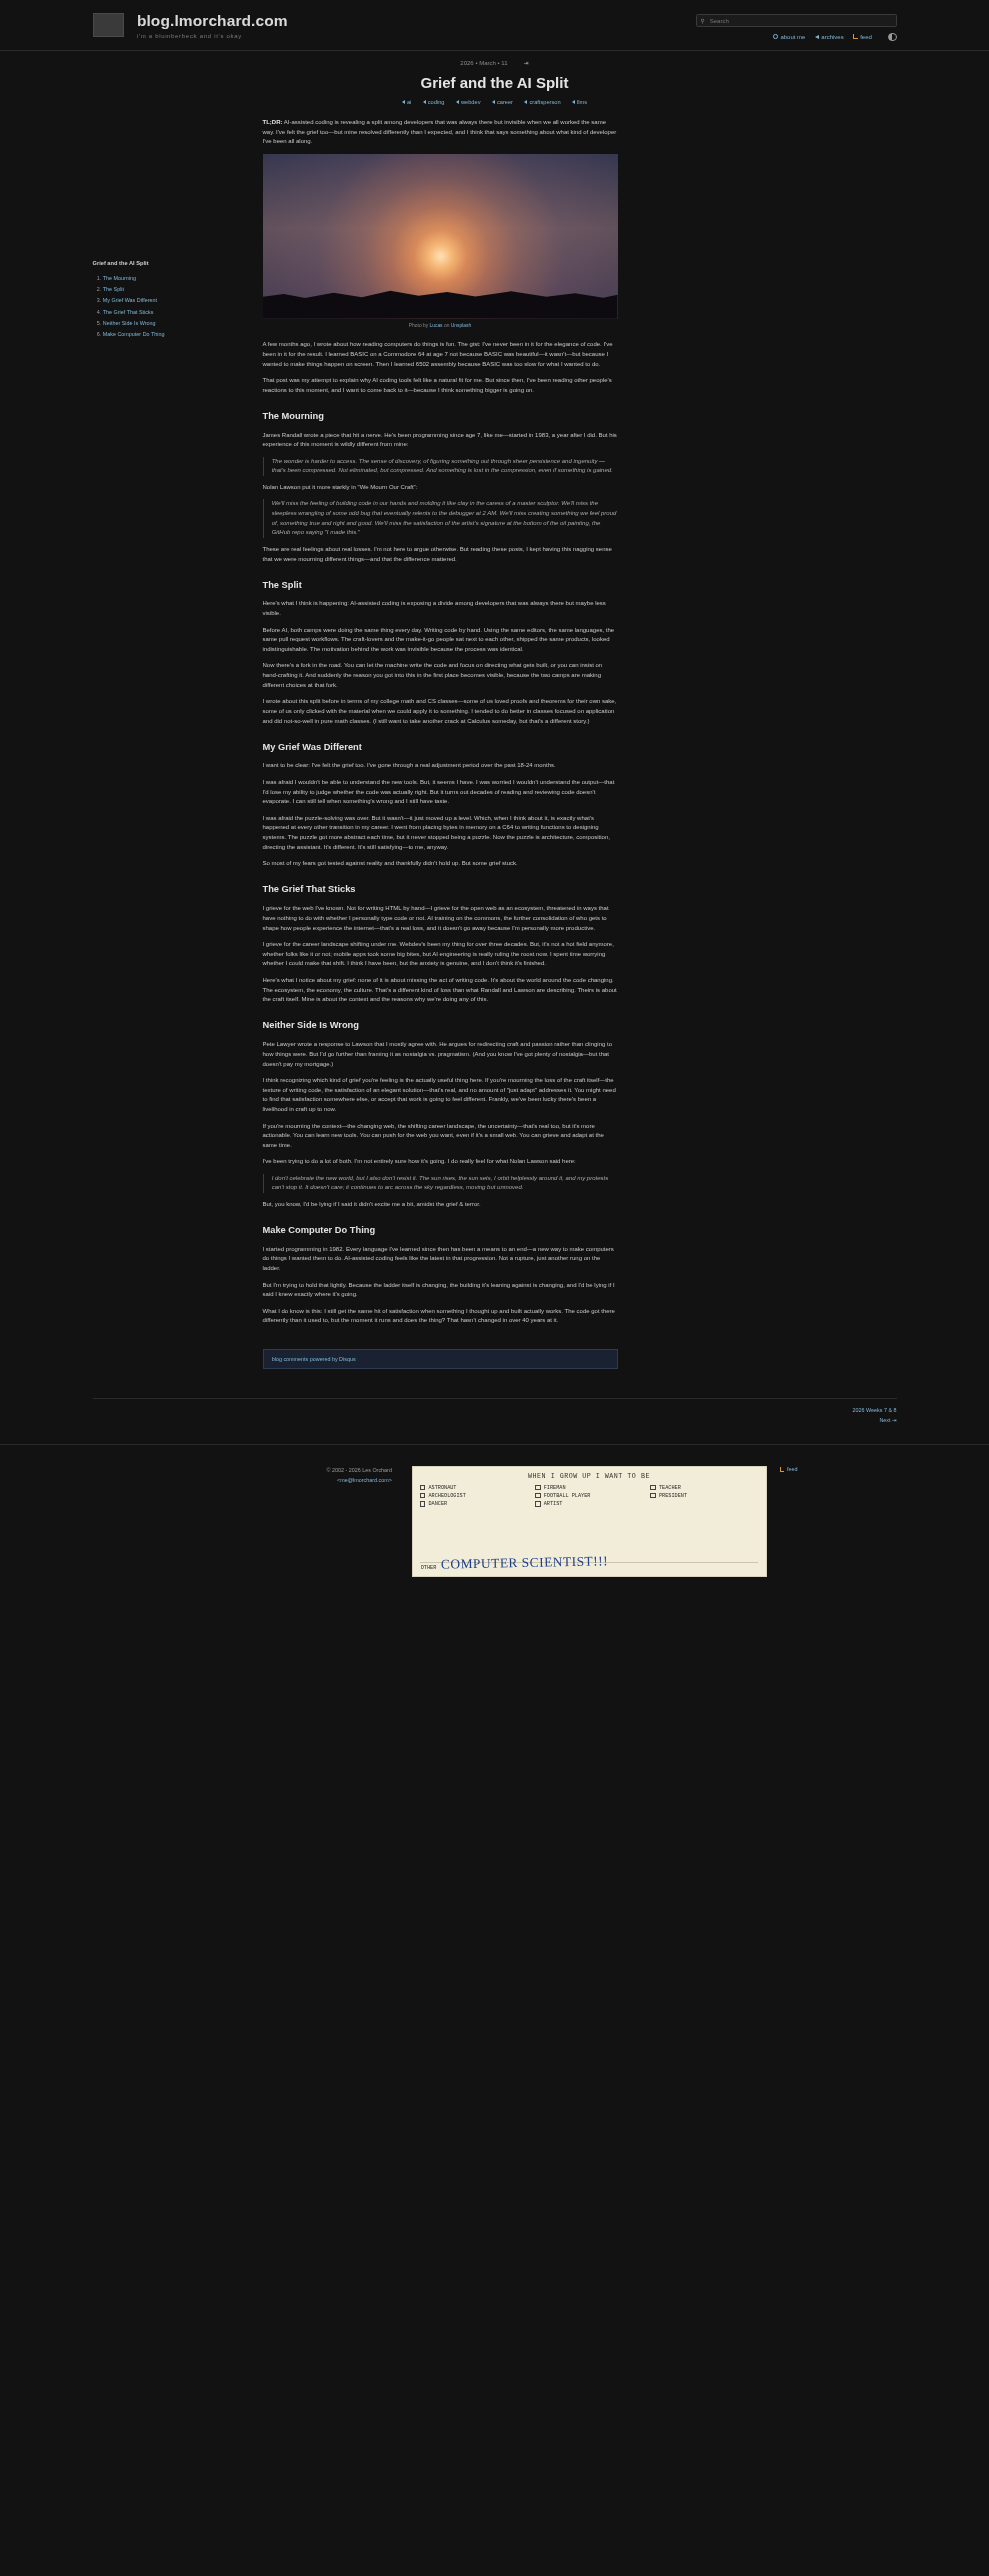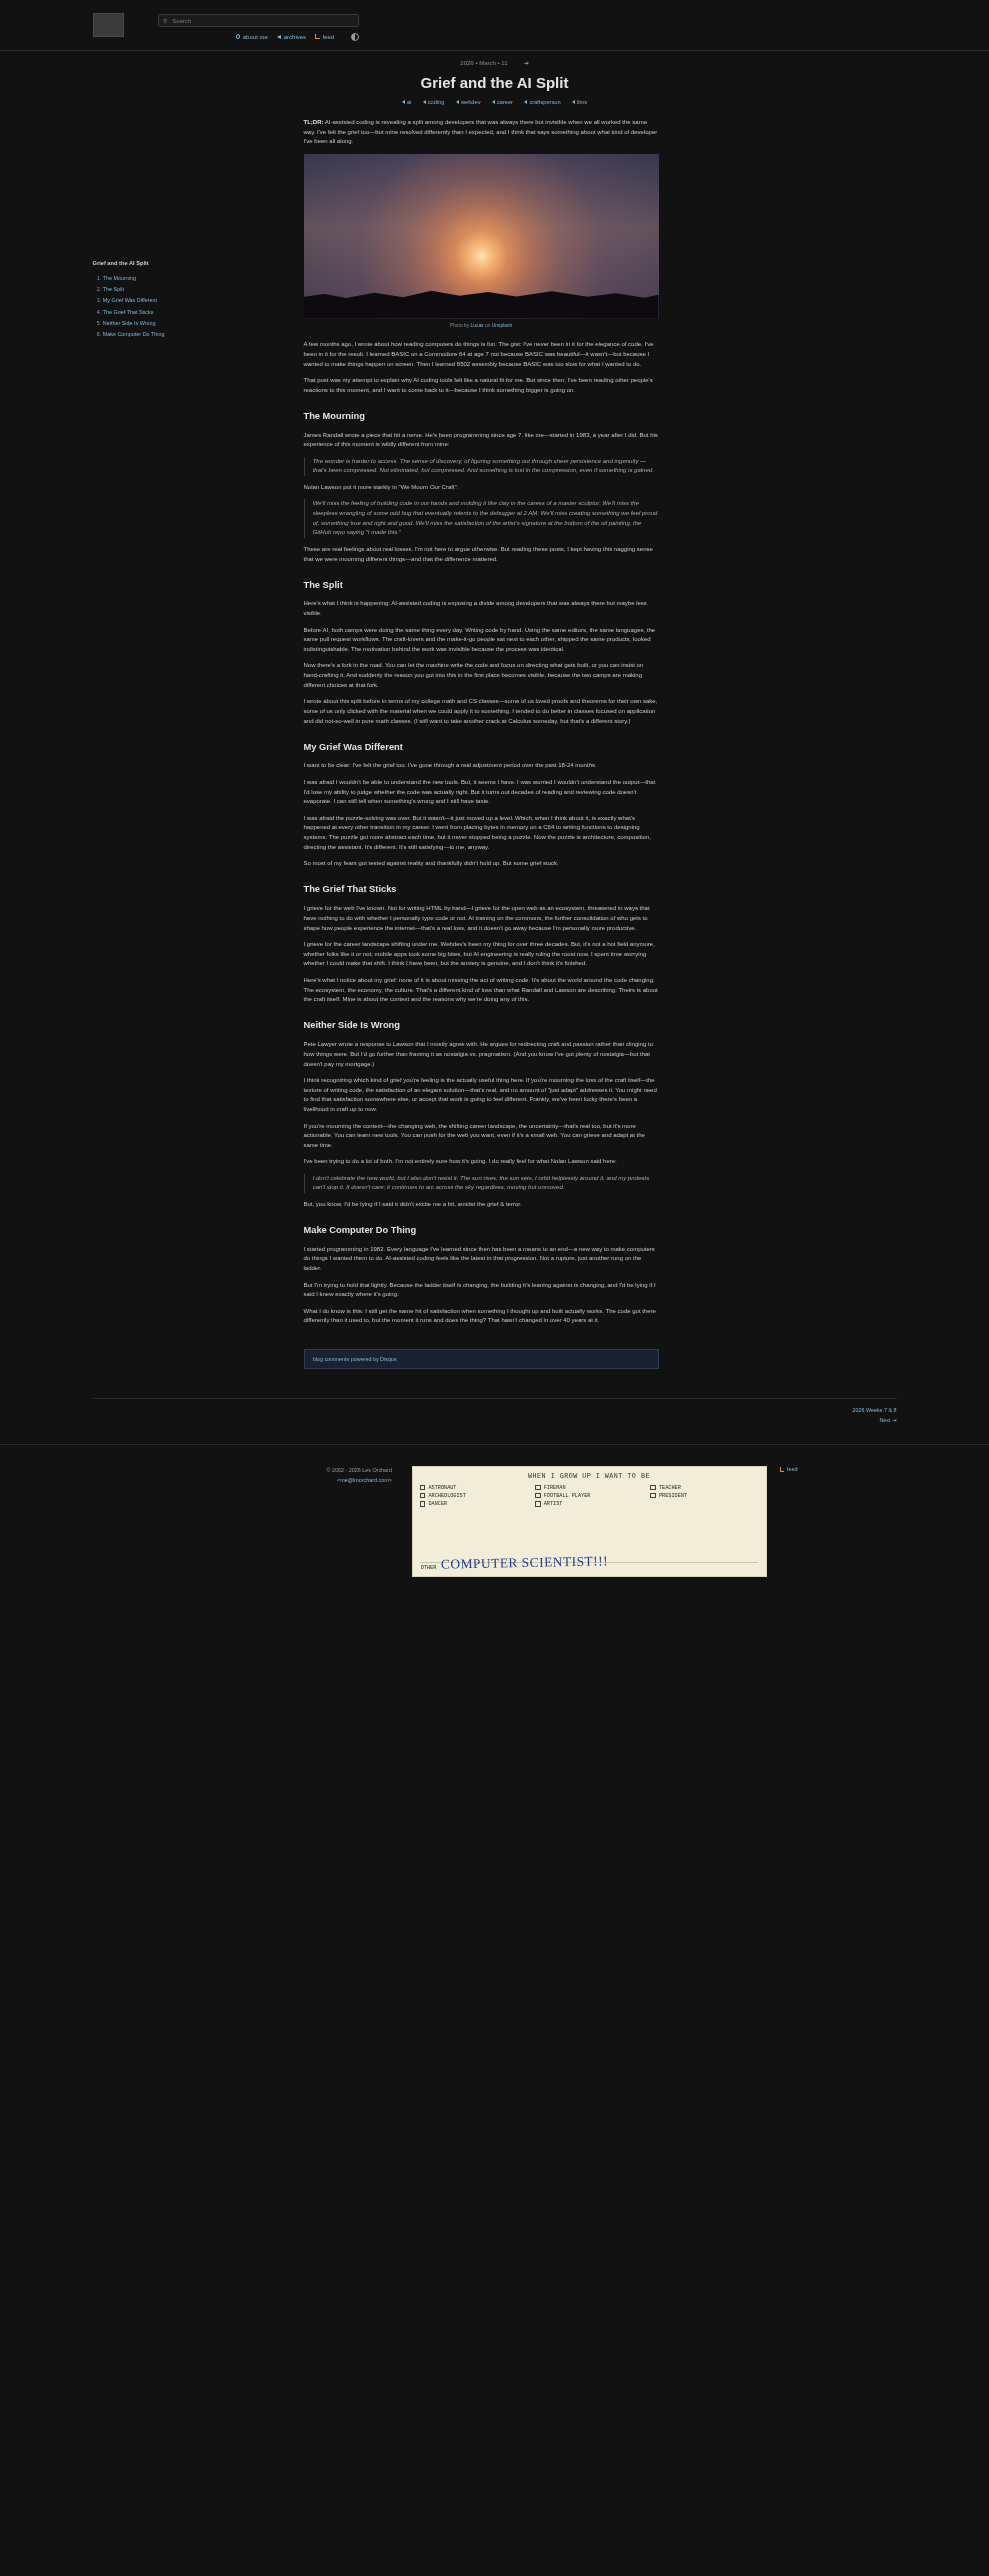--- a/index.html
+++ b/index.html
@@ -139,21 +139,20 @@
     border-bottom: 2.1px solid transparent;
     border-right: 3.6px solid #7fb6d6;
   }
 
   
   .layout {
     width: 804px;
     margin: 13.4px auto 0 auto;
     display: flex;
     align-items: flex-start;
-    gap: 41px;
   }
   .toc {
     width: 170px;
     flex: none;
     padding-top: 140px;
     font-size: 5.4px;
     color: #9a9a9a;
     line-height: 1.9;
   }
   .toc h4 {
@@ -315,20 +314,26 @@
     left: 7.2px; right: 7.2px; bottom: 13.4px;
     border-bottom: 0.5px solid #cdc6ae;
   }
 </style>
 </head>
 <body>
 
 <div class="site-header">
   <div class="header-inner">
     <div class="avatar"></div>
+    <div class="brand">
+      <div class="brand-title">
+        <a href="#">blog.lmorchard.com</a>
+      </div>
+      <div class="brand-sub">i'm a blumberbeck and it's okay</div>
+    </div>
     <div class="header-right">
       <div class="search-box">
         <span class="mag">⚲</span>
         <input type="text" placeholder="Search" style="">
       </div>
       <div class="header-links">
         <span class="hl">
           <span class="dot-ico"></span>
           <span>about me</span>
         </span>

